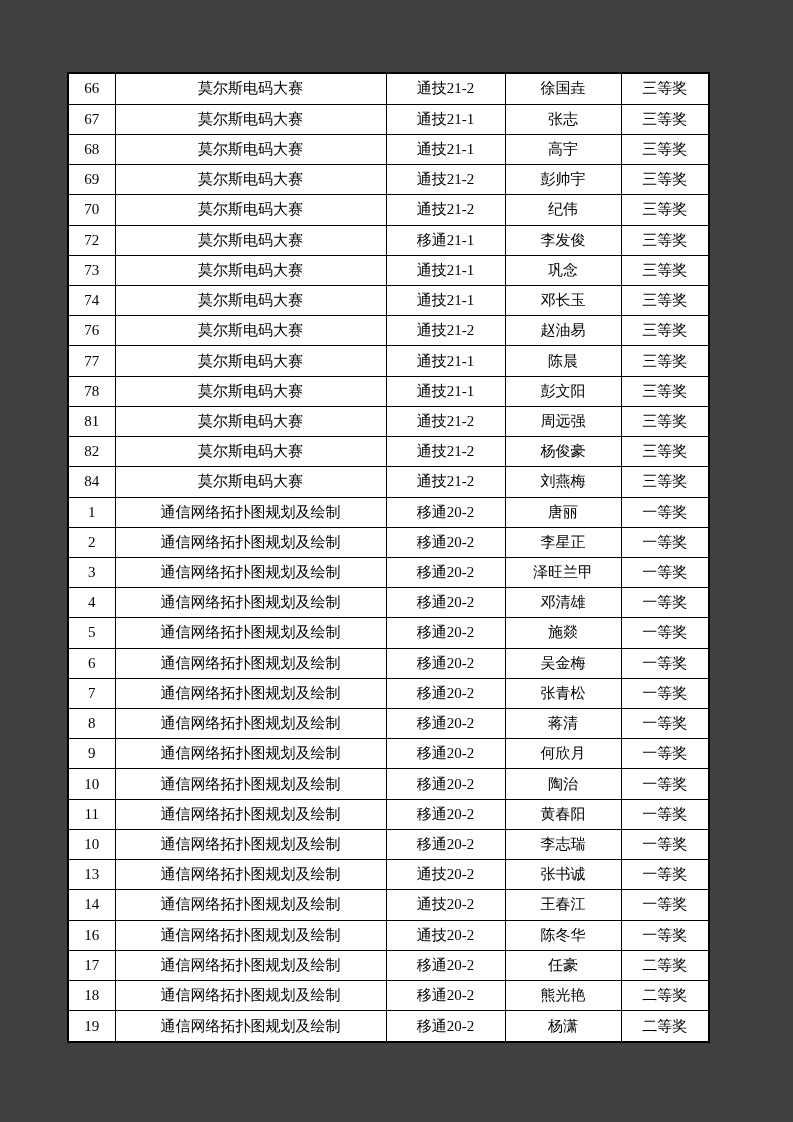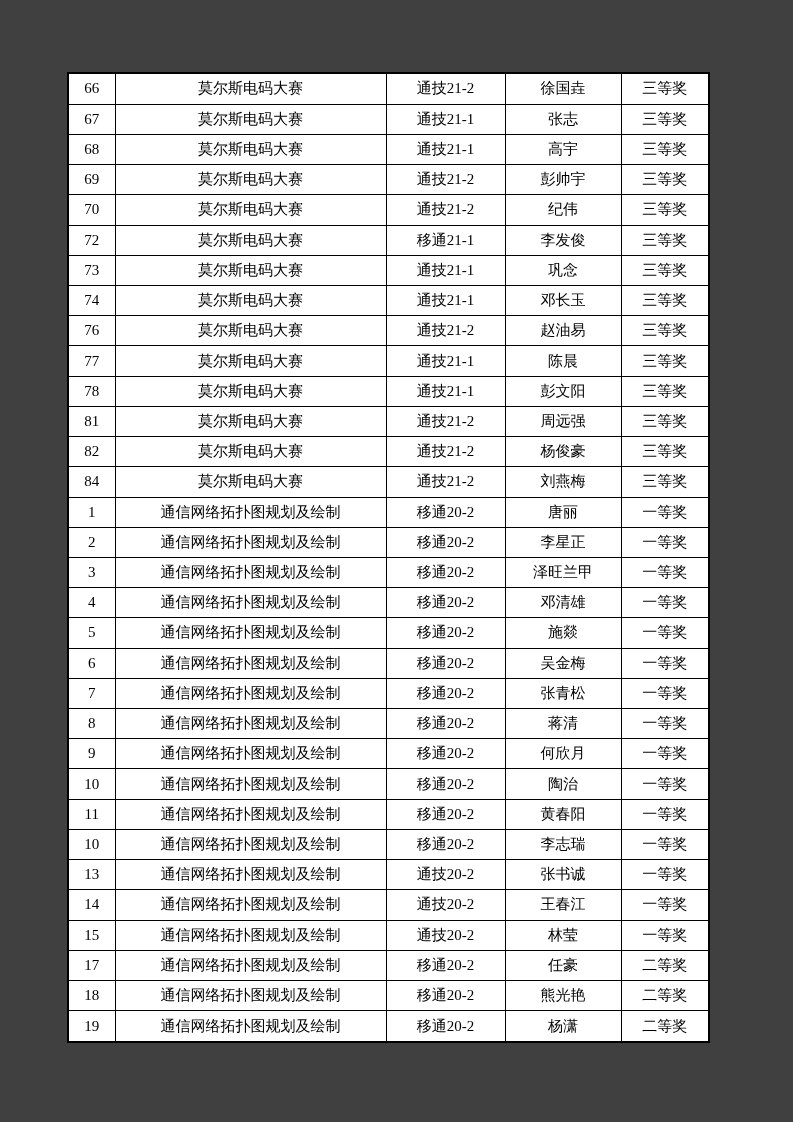--- a/index.html
+++ b/index.html
@@ -252,24 +252,24 @@
           <td>一等奖</td>
         </tr>
         <tr>
           <td>14</td>
           <td>通信网络拓扑图规划及绘制</td>
           <td>通技20-2</td>
           <td>王春江</td>
           <td>一等奖</td>
         </tr>
         <tr>
-          <td>15</td>
+          <td>16</td>
           <td>通信网络拓扑图规划及绘制</td>
           <td>通技20-2</td>
-          <td>林莹</td>
+          <td>陈冬华</td>
           <td>一等奖</td>
         </tr>
         <tr>
           <td>17</td>
           <td>通信网络拓扑图规划及绘制</td>
           <td>移通20-2</td>
           <td>任豪</td>
           <td>二等奖</td>
         </tr>
         <tr>

